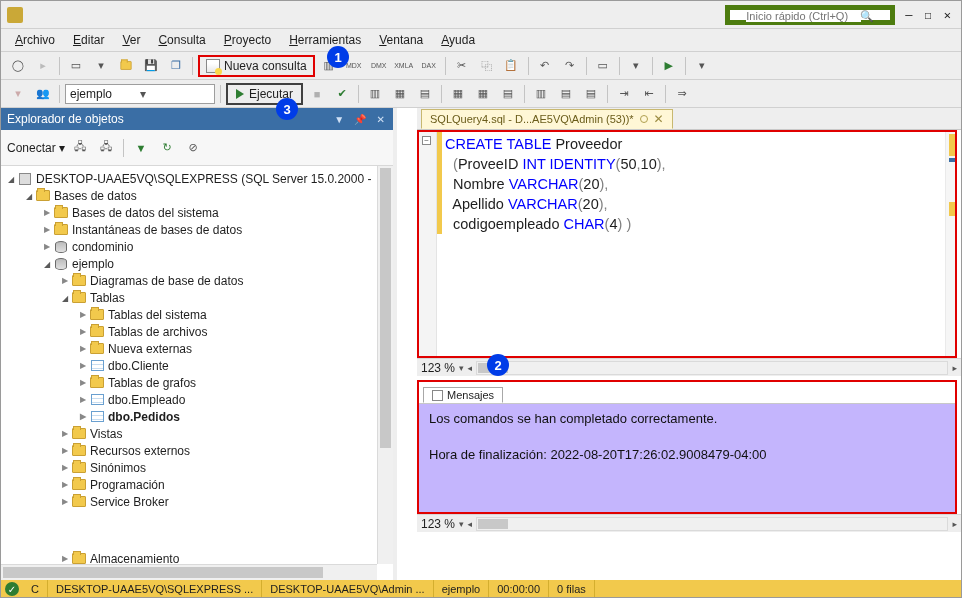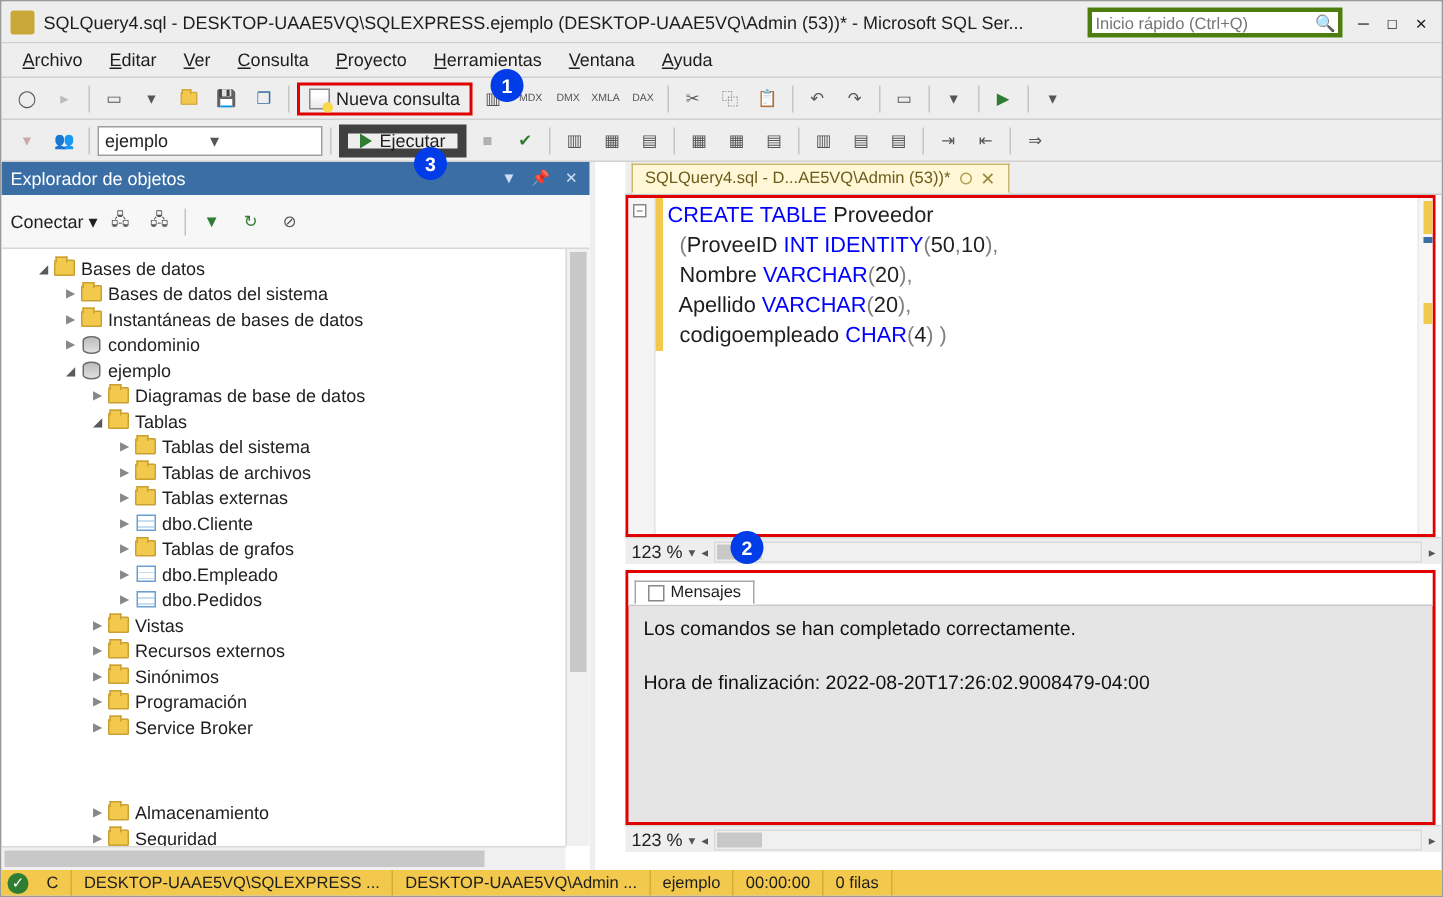--- a/index.html
+++ b/index.html
@@ -2,21 +2,21 @@
 <html><head>
 <meta charset="utf-8">
 <style>
   * { box-sizing: border-box; margin: 0; padding: 0; font-family: "Segoe UI", Tahoma, sans-serif; }
   body { width: 962px; height: 598px; background: #fff; font-size: 12px; color: #1e1e1e; overflow: hidden; border: 1px solid #9a9a9a; }
 
   .titlebar { display: flex; align-items: center; height: 28px; padding: 0 6px; background: #eee; border-bottom: 1px solid #d0d0d0; }
   .titlebar .app-icon { width: 16px; height: 16px; background: #caa837; border-radius: 2px; margin-right: 6px; flex-shrink: 0; }
   .titlebar .title { flex: 0 1 auto; white-space: nowrap; overflow: hidden; text-overflow: ellipsis; }
   .titlebar .flex { flex: 1; }
-  .titlebar .quick { width: 170px; height: 20px; border: 3px solid #4d7c0f; background: #fff; padding: 0 2px; font-size: 11px; display: flex; align-items: flex-end; margin: 0 6px; }
+  .titlebar .quick { width: 170px; height: 20px; border: 5px solid #4d7c0f; background: #fff; padding: 0 16px; font-size: 11px; display: flex; align-items: flex-start; margin: 0 6px; }
   .titlebar .quick input { border: none; outline: none; width: 100%; font-size: 11px; color: #888; }
   .titlebar .quick .mag { width: 14px; text-align: center; color: #555; }
   .titlebar .winbtns { display: flex; gap: 12px; padding: 0 4px; align-items: center; }
   .titlebar .winbtns span { cursor: default; font-family: Consolas, monospace; }
 
   .menubar { display: flex; gap: 2px; padding: 2px 6px; background: #eee; border-bottom: 1px solid #d0d0d0; font-size: 12px; }
   .menubar span { padding: 2px 8px; }
   .menubar span.u::first-letter { text-decoration: underline; }
 
   .toolbar { display: flex; align-items: center; height: 28px; padding: 0 6px; background: #eee; border-bottom: 1px solid #d0d0d0; gap: 3px; position: relative; }
@@ -24,21 +24,21 @@
   .tsep { width: 1px; height: 18px; background: #c4c4c4; margin: 0 2px; }
   .nueva { display: inline-flex; align-items: center; height: 22px; padding: 0 6px; gap: 4px; border: 2px solid #e00000; }
   .nueva .nc-icon { width: 14px; height: 14px; background: linear-gradient(#fff 30%, #e8e8e8); border: 1px solid #888; position: relative; }
   .nueva .nc-icon::after { content:""; position:absolute; right:-3px; bottom:-3px; width:7px; height:7px; background:#f9d84a; border-radius:50%; }
   .callout { position: absolute; width: 22px; height: 22px; border-radius: 50%; background: #003ce8; color: #fff; font-weight: 700; display: flex; align-items: center; justify-content: center; font-size: 13px; z-index: 20; }
 
   .toolbar2 { display: flex; align-items: center; height: 28px; padding: 0 6px; background: #eee; border-bottom: 1px solid #d0d0d0; gap: 3px; position: relative; }
   .dbselect { width: 150px; height: 20px; border: 1px solid #9e9e9e; background: #fff; display: inline-flex; align-items: center; padding: 0 4px; }
   .dbselect span { flex: 1; }
   .dbselect .drop { color: #555; }
-  .ejecutar { display: inline-flex; align-items: center; height: 22px; padding: 0 8px; gap: 5px; border: 6px solid #404040; }
+  .ejecutar { display: inline-flex; align-items: center; height: 22px; padding: 0 8px; gap: 5px; border: 2px solid #404040; }
   .ejecutar .play { width: 0; height: 0; border-left: 8px solid #2e7d32; border-top: 5px solid transparent; border-bottom: 5px solid transparent; }
 
   .main { display: flex; height: calc(598px - 28px - 22px - 28px - 28px - 18px - 2px); }
 
   .panel-oe { width: 396px; border-right: 4px solid #eee; display: flex; flex-direction: column; }
   .panel-oe .hdr { background: #3a6ea5; color: #fff; height: 22px; display: flex; align-items: center; padding: 0 6px; gap: 6px; }
   .panel-oe .hdr .flex { flex:1; }
   .panel-oe .hdr .hbtn { color: #cfe0f5; font-size: 10px; padding: 0 2px; }
   .panel-oe .conbar { height: 36px; display: flex; align-items: center; padding: 0 6px; gap: 4px; border-bottom: 1px solid #d8d8d8; background: #f7f7f7; }
   .panel-oe .tree { flex:1; overflow: hidden; background: #fff; padding: 4px 2px; position: relative; }
@@ -74,36 +74,35 @@
   .op { color:#808080; }
   .right-min { position:absolute; right:0; top:0; bottom:0; width:10px; background:#f6f6f6; border-left:1px solid #eaeaea; }
   .right-min .mark-y { position:absolute; right:0; width:6px; background:#f2c94c; }
   .right-min .mark-b { position:absolute; right:0; width:6px; height:4px; background:#3a6ea5; }
 
   .zoombar { height: 18px; background:#eee; display:flex; align-items:center; padding: 0 4px; gap:4px; border-top:1px solid #d8d8d8; }
   .zoombar .drop { font-size:9px; color:#555; }
   .zoombar .sb { flex:1; height:14px; background:#f0f0f0; border:1px solid #dadada; position:relative; }
   .zoombar .sb .thumb { position:absolute; top:1px; bottom:1px; left:1px; width:30px; background:#c8c8c8; }
 
-  .pane2 { border: 2px solid #e00000; margin: 4px 4px 0 0; background:#e5e5e5; height: 170px; display:flex; flex-direction:column; }
+  .pane2 { border: 2px solid #e00000; margin: 4px 4px 0 0; background:#c4b5fd; height: 134px; display:flex; flex-direction:column; }
   .msgs-tabs { height: 22px; display:flex; align-items:flex-end; padding-left:4px; border-bottom:1px solid #c8c8c8; background:#fff; }
   .msgs-tab { border:1px solid #a8a8a8; border-bottom:1px solid #fff; padding:1px 8px; font-size:11px; display:flex; align-items:center; gap:4px; background:#fff; }
   .msgs-tab .micon { width:11px; height:11px; border:1px solid #888; display:inline-block; }
   .msgs-body { flex:1; padding: 6px 10px; font-family: Consolas, 'Courier New', monospace; font-size:13px; line-height:18px; color:#111; }
 
   .statusbar { height:18px; background:#f2c94c; display:flex; align-items:center; font-size:11px; gap:0; }
   .statusbar .cell { padding:0 8px; border-right:1px solid #d4ae2e; height:100%; display:flex; align-items:center; }
   .statusbar .ok { width:14px; height:14px; border-radius:50%; background:#2e7d32; color:#fff; display:flex; align-items:center; justify-content:center; font-size:10px; margin: 0 4px; }
 </style>
 </head>
 <body>
 
 <div class="titlebar">
   <div class="app-icon"></div>
-  <div class="title">SQLQuery4.sql - DESKTOP-UAAE5VQ\SQLEXPRESS.ejemplo (DESKTOP-UAAE5VQ\Admin (53))* - Microsoft SQL Ser...</div>
   <div class="flex"></div>
   <div class="quick">
     <input placeholder="Inicio rápido (Ctrl+Q)" style="">
     <span class="mag">🔍</span>
   </div>
   <div class="winbtns">
     <span>—</span>
     <span>☐</span>
     <span>✕</span>
   </div>
@@ -211,20 +210,27 @@
     <div class="conbar">
       <span>Conectar ▾</span>
       <span class="tbtn">🖧</span>
       <span class="tbtn">🖧</span>
       <span class="tsep"></span>
       <span class="tbtn" style="color:#2e7d32">▼</span>
       <span class="tbtn" style="color:#2e7d32">↻</span>
       <span class="tbtn">⊘</span>
     </div>
     <div class="tree">
+      <div class="tree-row" style="padding-left:2px">
+        <span class="twist open"></span>
+        <span class="ticon">
+            <span class="srv"></span>
+          </span>
+        <span>DESKTOP-UAAE5VQ\SQLEXPRESS (SQL Server 15.0.2000 - </span>
+      </div>
       <div id="treebody">
           <div class="tree-row" style="padding-left: 20px;">
             <span class="twist open"></span>
             <span class="ticon">
               <span class="folder"></span>
             </span>
             <span>Bases de datos</span>
           </div>
           <div class="tree-row" style="padding-left: 38px;">
             <span class="twist closed"></span>
@@ -280,21 +286,21 @@
             <span class="ticon">
               <span class="folder"></span>
             </span>
             <span>Tablas de archivos</span>
           </div>
           <div class="tree-row" style="padding-left: 74px;">
             <span class="twist closed"></span>
             <span class="ticon">
               <span class="folder"></span>
             </span>
-            <span>Tablas externas</span>
+            <span>Nueva externas</span>
           </div>
           <div class="tree-row" style="padding-left: 74px;">
             <span class="twist closed"></span>
             <span class="ticon">
               <span class="tbl"></span>
             </span>
             <span>dbo.Cliente</span>
           </div>
           <div class="tree-row" style="padding-left: 74px;">
             <span class="twist closed"></span>
@@ -303,21 +309,21 @@
             </span>
             <span>Tablas de grafos</span>
           </div>
           <div class="tree-row" style="padding-left: 74px;">
             <span class="twist closed"></span>
             <span class="ticon">
               <span class="tbl"></span>
             </span>
             <span>dbo.Empleado</span>
           </div>
-          <div class="tree-row" style="padding-left: 74px;">
+          <div class="tree-row" style="padding-left: 74px; font-weight: bold;">
             <span class="twist closed"></span>
             <span class="ticon">
               <span class="tbl"></span>
             </span>
             <span>dbo.Pedidos</span>
           </div>
           <div class="tree-row" style="padding-left: 56px; text-align: center;">
             <span class="twist closed"></span>
             <span class="ticon">
               <span class="folder"></span>

